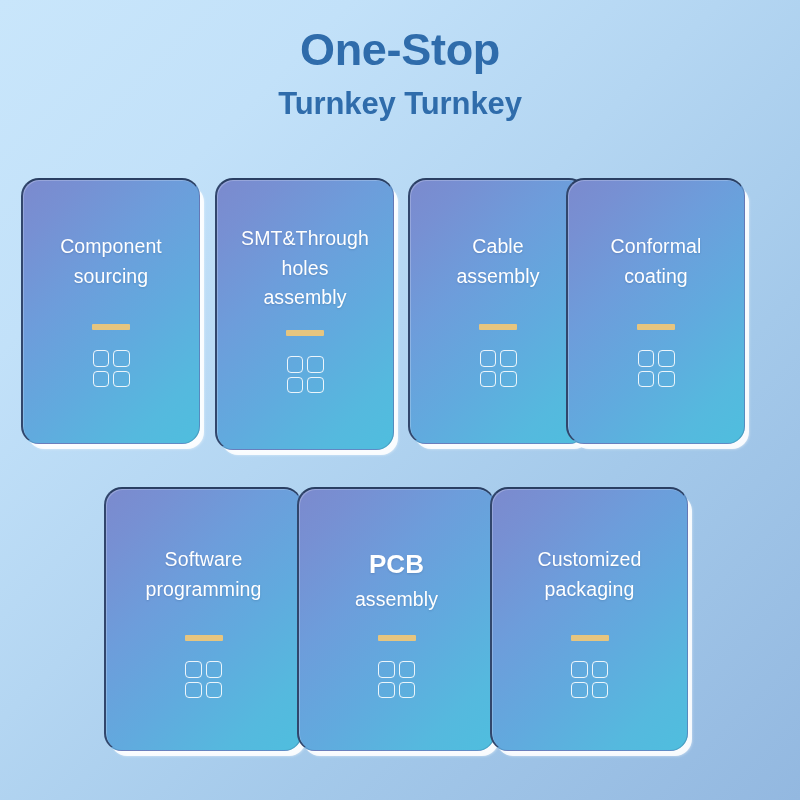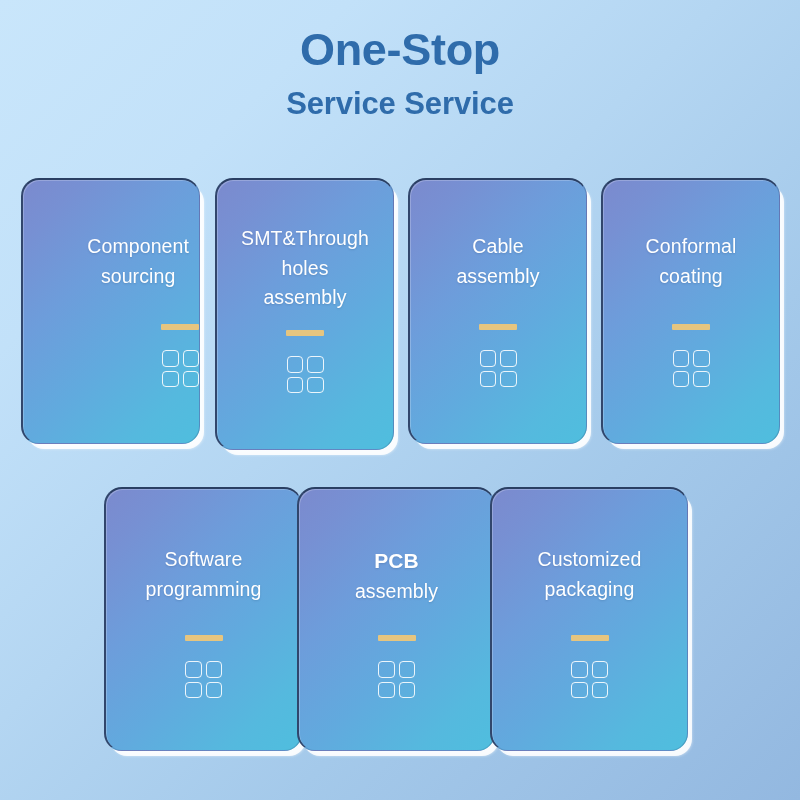--- a/index.html
+++ b/index.html
@@ -86,21 +86,21 @@
     font-weight: 400;
     line-height: 1.52;
     text-align: center;
     padding: 0 10px;
     letter-spacing: 0.1px;
     text-shadow: 0 1px 2px rgba(40, 70, 110, 0.22);
   }
 
   .card-label b {
     font-weight: 700;
-    font-size: 21px;
+    font-size: 26px;
   }
 
   .divider-bar {
     width: 38px;
     height: 6px;
     background: #e6c57f;
     border-radius: 1px;
   }
 
   .grid-icon {
@@ -113,24 +113,24 @@
   }
 
   .grid-icon span {
     border: 1.6px solid rgba(255, 255, 255, 0.88);
     border-radius: 4px;
     display: block;
   }
 
   
   .row-top .card      { top: 178px; width: 179px; height: 266px; }
-  .row-top .card.c0   { left: 21px; align-items: flex-end; }
+  .row-top .card.c0   { left: 21px; }
   .row-top .card.c1   { left: 215px; height: 272px; }
   .row-top .card.c2   { left: 408px; }
-  .row-top .card.c3   { left: 601px; }
+  .row-top .card.c3   { left: 566px; }
 
   .row-top .card-label  { margin-top: 52px; }
   .row-top .c1 .card-label { margin-top: 44px; text-align: center; }
   .row-top .divider-bar { margin-top: auto; }
   .row-top .grid-icon   { margin-top: 20px; margin-bottom: 56px; }
 
   
   .row-bottom .card     { top: 487px; width: 198px; height: 264px; }
   .row-bottom .card.c0  { left: 104px; }
   .row-bottom .card.c1  { left: 297px; }
@@ -138,21 +138,21 @@
 
   .row-bottom .card-label  { margin-top: 56px; }
   .row-bottom .divider-bar { margin-top: auto; }
   .row-bottom .grid-icon   { margin-top: 20px; margin-bottom: 52px; }
 </style>
 </head>
 <body>
 
 <div class="header">
   <div class="title-main">One-Stop</div>
-  <div class="title-sub">Service Service</div>
+  <div class="title-sub">Turnkey Turnkey</div>
 </div>
 
 <div class="grid-area">
 
   <div class="row-top">
     <div class="card c0">
       <div class="card-label">Component<br>sourcing</div>
       <div class="divider-bar"></div>
       <div class="grid-icon">
         <span></span>

